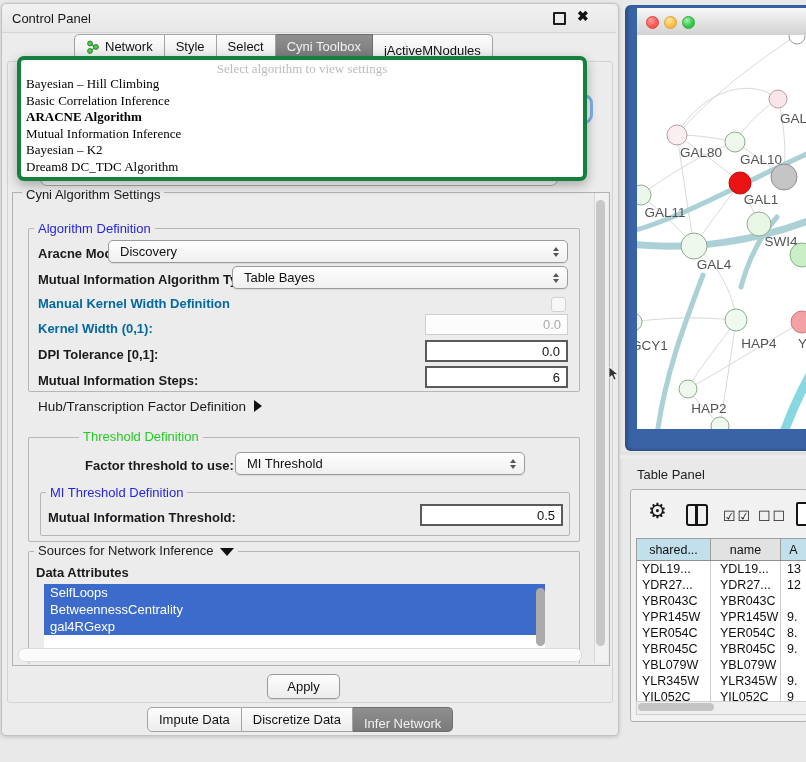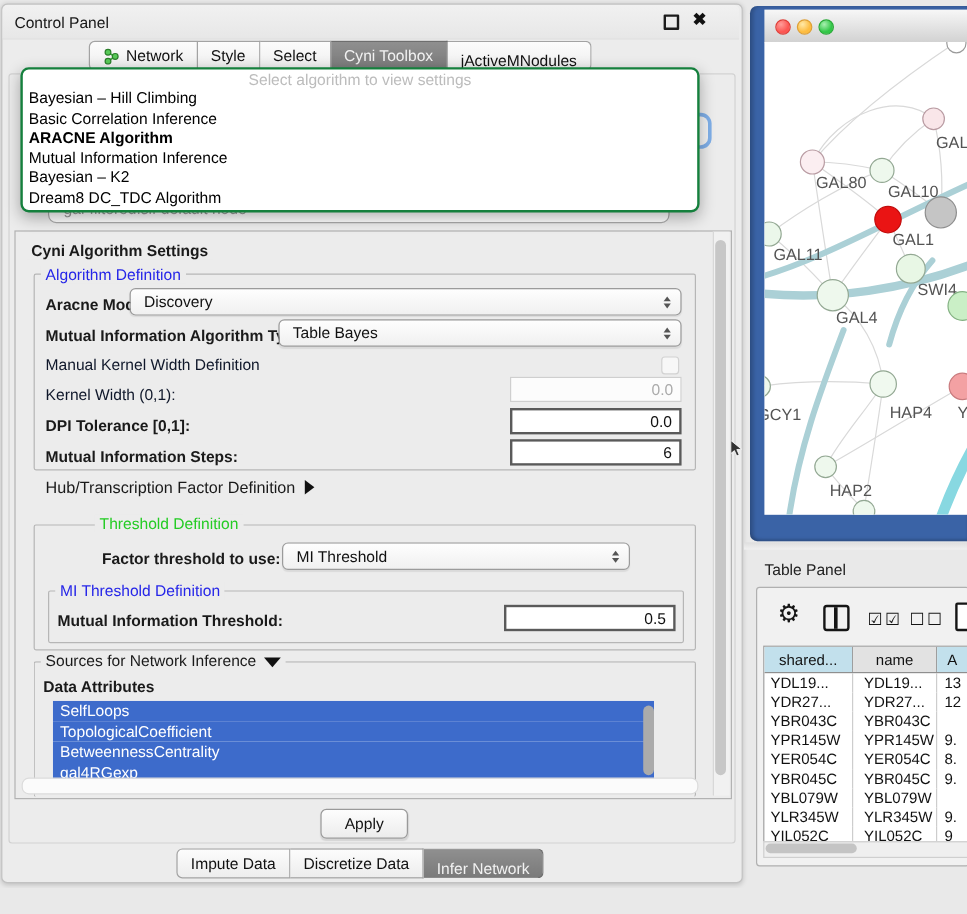--- a/index.html
+++ b/index.html
@@ -13,37 +13,37 @@
   .close-btn{left:577px;top:8px;font-size:14px;font-weight:bold;color:#111;}
   .cp-content{left:7px;top:61px;width:604px;height:640px;border:1px solid #d2d2d2;border-radius:3px;background:#ececec;}
   
   .tabrow{display:flex;height:25px;align-items:stretch;}
   #top-tabs{left:74px;top:34px;}
   .tab{display:flex;align-items:center;gap:5px;padding:0 11px;border:1px solid #a3a3a3;border-left:none;background:linear-gradient(#fcfcfc,#ededed);font-size:13px;color:#111;cursor:default;white-space:nowrap;}
   .tab:first-child{border-left:1px solid #a3a3a3;border-radius:5px 0 0 5px;}
   .tab:last-child{border-radius:0 5px 5px 0;align-items:flex-end;}
   .tab.selected{background:linear-gradient(#8f8f8f,#7a7a7a);color:#f2f2f2;border-color:#6e6e6e;}
   
-  .dd{left:17px;top:56px;width:562px;height:117px;background:#fff;border:2px solid #15803d;border-radius:7px;box-shadow:0 4px 12px rgba(0,0,0,.3);z-index:30;overflow:hidden;}
+  .dd{left:17px;top:56px;width:562px;height:117px;background:#fff;border:4px solid #15803d;border-radius:7px;box-shadow:0 4px 12px rgba(0,0,0,.3);z-index:30;overflow:hidden;font-family:Liberation Serif, serif;}
   .dd-header{text-align:center;color:#bcbcbc;font-size:13px;line-height:15px;margin-top:1px;}
   .dd-item{font-size:13px;line-height:16.5px;padding-left:5px;color:#000;}
   .dd-item.bold{font-weight:bold;}
   
   .bg-combo{left:40px;top:160px;width:518px;height:26px;border:1px solid #aaa;border-radius:7px;background:#fff;z-index:5;font-size:13px;color:#9a9a9a;line-height:26px;padding-left:12px;box-sizing:border-box;}
   .bg-combo2{left:505px;top:97px;width:85px;height:24px;border-radius:6px;background:#f2f2f2;box-shadow:0 0 0 3px #7fafe8;z-index:4;}
   
   .panel{border:1px solid #b2b2b2;background:#ececec;}
   #settings{left:12px;top:192px;width:596px;height:472px;}
   .chip{position:absolute;font-size:13px;background:#ececec;padding:0 4px;color:#1a1a1a;white-space:nowrap;}
   .chip.blue{color:#2525e8;}
   .chip.green{color:#24cc24;}
   .group{position:absolute;border:1px solid #b6b6b6;border-radius:2px;}
   .lbl{position:absolute;font-size:13px;color:#1a1a1a;white-space:nowrap;}
   .lbl.b{font-weight:bold;}
-  .lbl.dis{color:#0f172a;font-weight:normal;}
+  .lbl.dis{color:#0369a1;font-weight:bold;}
   .combo{position:absolute;border:1px solid #9b9b9b;border-radius:5px;background:linear-gradient(#fefefe,#f0f0f0);font-size:13px;color:#111;box-shadow:0 1px 1px rgba(0,0,0,.08);display:flex;align-items:center;padding:0 24px 0 11px;box-sizing:border-box;height:23px;}
   .combo .arrows{position:absolute;right:8px;top:50%;transform:translateY(-50%);display:flex;flex-direction:column;gap:2px;}
   .arr-up{width:0;height:0;border-left:3.5px solid transparent;border-right:3.5px solid transparent;border-bottom:4px solid #555;}
   .arr-dn{width:0;height:0;border-left:3.5px solid transparent;border-right:3.5px solid transparent;border-top:4px solid #555;}
   .tfield{position:absolute;background:#fff;font-size:13px;color:#111;text-align:right;padding:0 6px;box-sizing:border-box;display:flex;align-items:center;justify-content:flex-end;}
   .tfield.strong{border:2px solid #5a5a5a;height:22px;}
   .tfield.dim{border:1px solid #cfcfcf;height:21px;color:#ababab;background:#fcfcfc;}
   .cb-dis{position:absolute;width:13px;height:13px;border:1px solid #d2d2d2;border-radius:3px;background:#f7f7f7;}
   .tri-right{display:inline-block;width:0;height:0;border-top:6px solid transparent;border-bottom:6px solid transparent;border-left:8px solid #111;margin-left:8px;vertical-align:-1px;}
   .tri-down{display:inline-block;width:0;height:0;border-left:7px solid transparent;border-right:7px solid transparent;border-top:8px solid #111;margin-left:6px;vertical-align:-1px;}
@@ -136,21 +136,21 @@
         <div class="dd-item">Bayesian – Hill Climbing</div>
         <div class="dd-item">Basic Correlation Inference</div>
         <div class="dd-item bold">ARACNE Algorithm</div>
         <div class="dd-item">Mutual Information Inference</div>
         <div class="dd-item">Bayesian – K2</div>
         <div class="dd-item">Dream8 DC_TDC Algorithm</div>
       </div>
   </div>
 
   <div id="settings" class="abs panel"></div>
-  <div class="abs chip" style="left:22px;top:201px;font-weight:bold;">Cyni Algorithm Settings</div>
+  <div class="abs chip" style="left:22px;top:187px;">Cyni Algorithm Settings</div>
 
   <div class="group" style="left:28px;top:228px;width:550px;height:162px;"></div>
   <div class="abs chip blue" style="left:34px;top:221px;">Algorithm Definition</div>
 
   <div class="lbl b" style="left:38px;top:246px;">Aracne Mode:</div>
   <div class="combo" style="left:108px;top:240px;width:460px;">
     <span>Discovery</span>
     <span class="arrows">
         <span class="arr-up"></span>
         <span class="arr-dn"></span>
@@ -195,21 +195,20 @@
   <div class="group" style="left:40px;top:492px;width:528px;height:42px;"></div>
   <div class="abs chip blue" style="left:46px;top:485px;">MI Threshold Definition</div>
   <div class="lbl b" style="left:48px;top:510px;">Mutual Information Threshold:</div>
   <div class="tfield strong" style="left:420px;top:504px;width:143px;">0.5</div>
 
   <div class="group" style="left:28px;top:551px;width:550px;height:112px;border-bottom:none;"></div>
   <div class="abs chip" style="left:34px;top:543px;"><span>Sources for Network Inference</span><span class="tri-down"></span></div>
   <div class="lbl b" style="left:36px;top:565px;">Data Attributes</div>
   <div id="attr-list" class="abs">
       <div class="attr-item">SelfLoops</div>
-      <div class="attr-item">TopologicalCoefficient</div>
       <div class="attr-item">BetweennessCentrality</div>
       <div class="attr-item">gal4RGexp</div>
     </div>
   <div class="thumb" style="left:536px;top:588px;width:9px;height:58px;background:#ababab;"></div>
 
   <div class="abs vscroll-track" style="left:594px;top:193px;width:13px;height:470px;"></div>
   <div class="thumb" style="left:596px;top:200px;width:9px;height:446px;"></div>
   <div class="abs hscroll"></div>
 
   <div id="apply-btn" class="abs btn">Apply</div>

